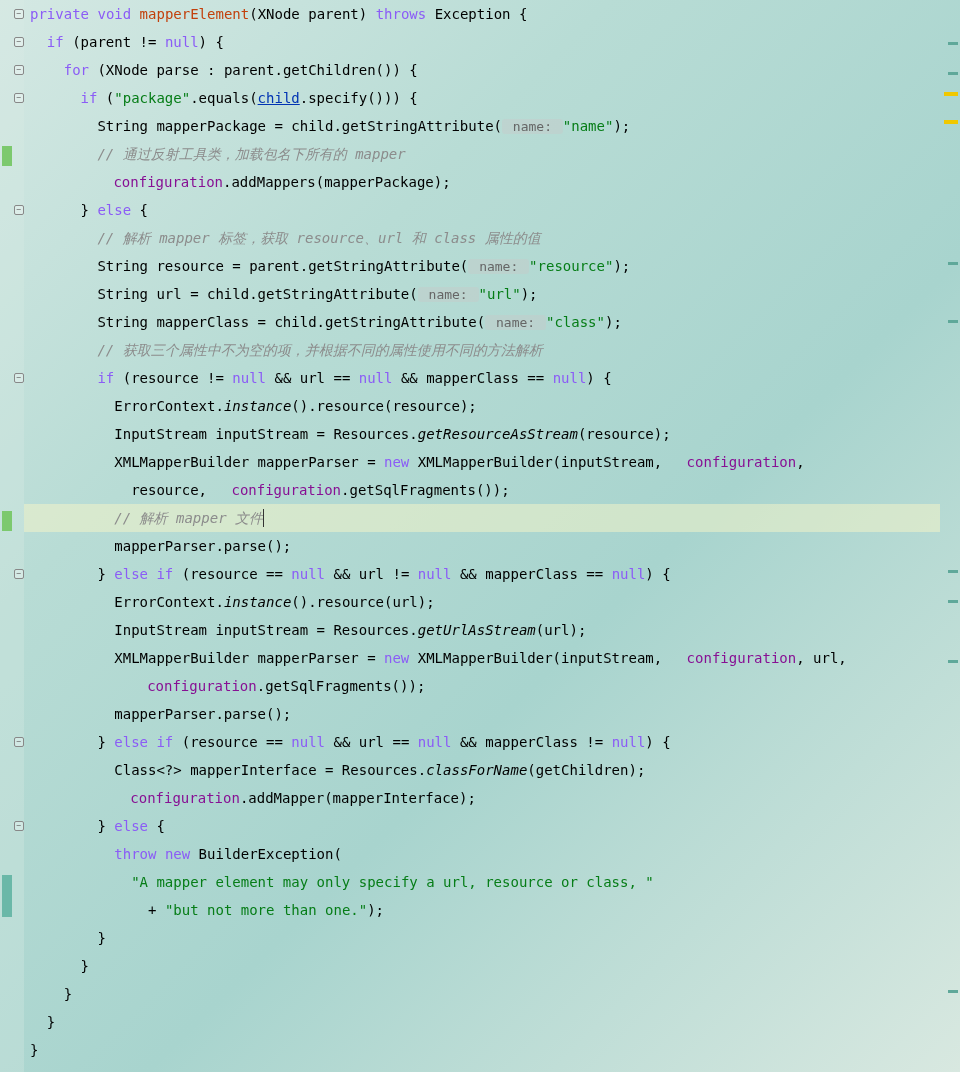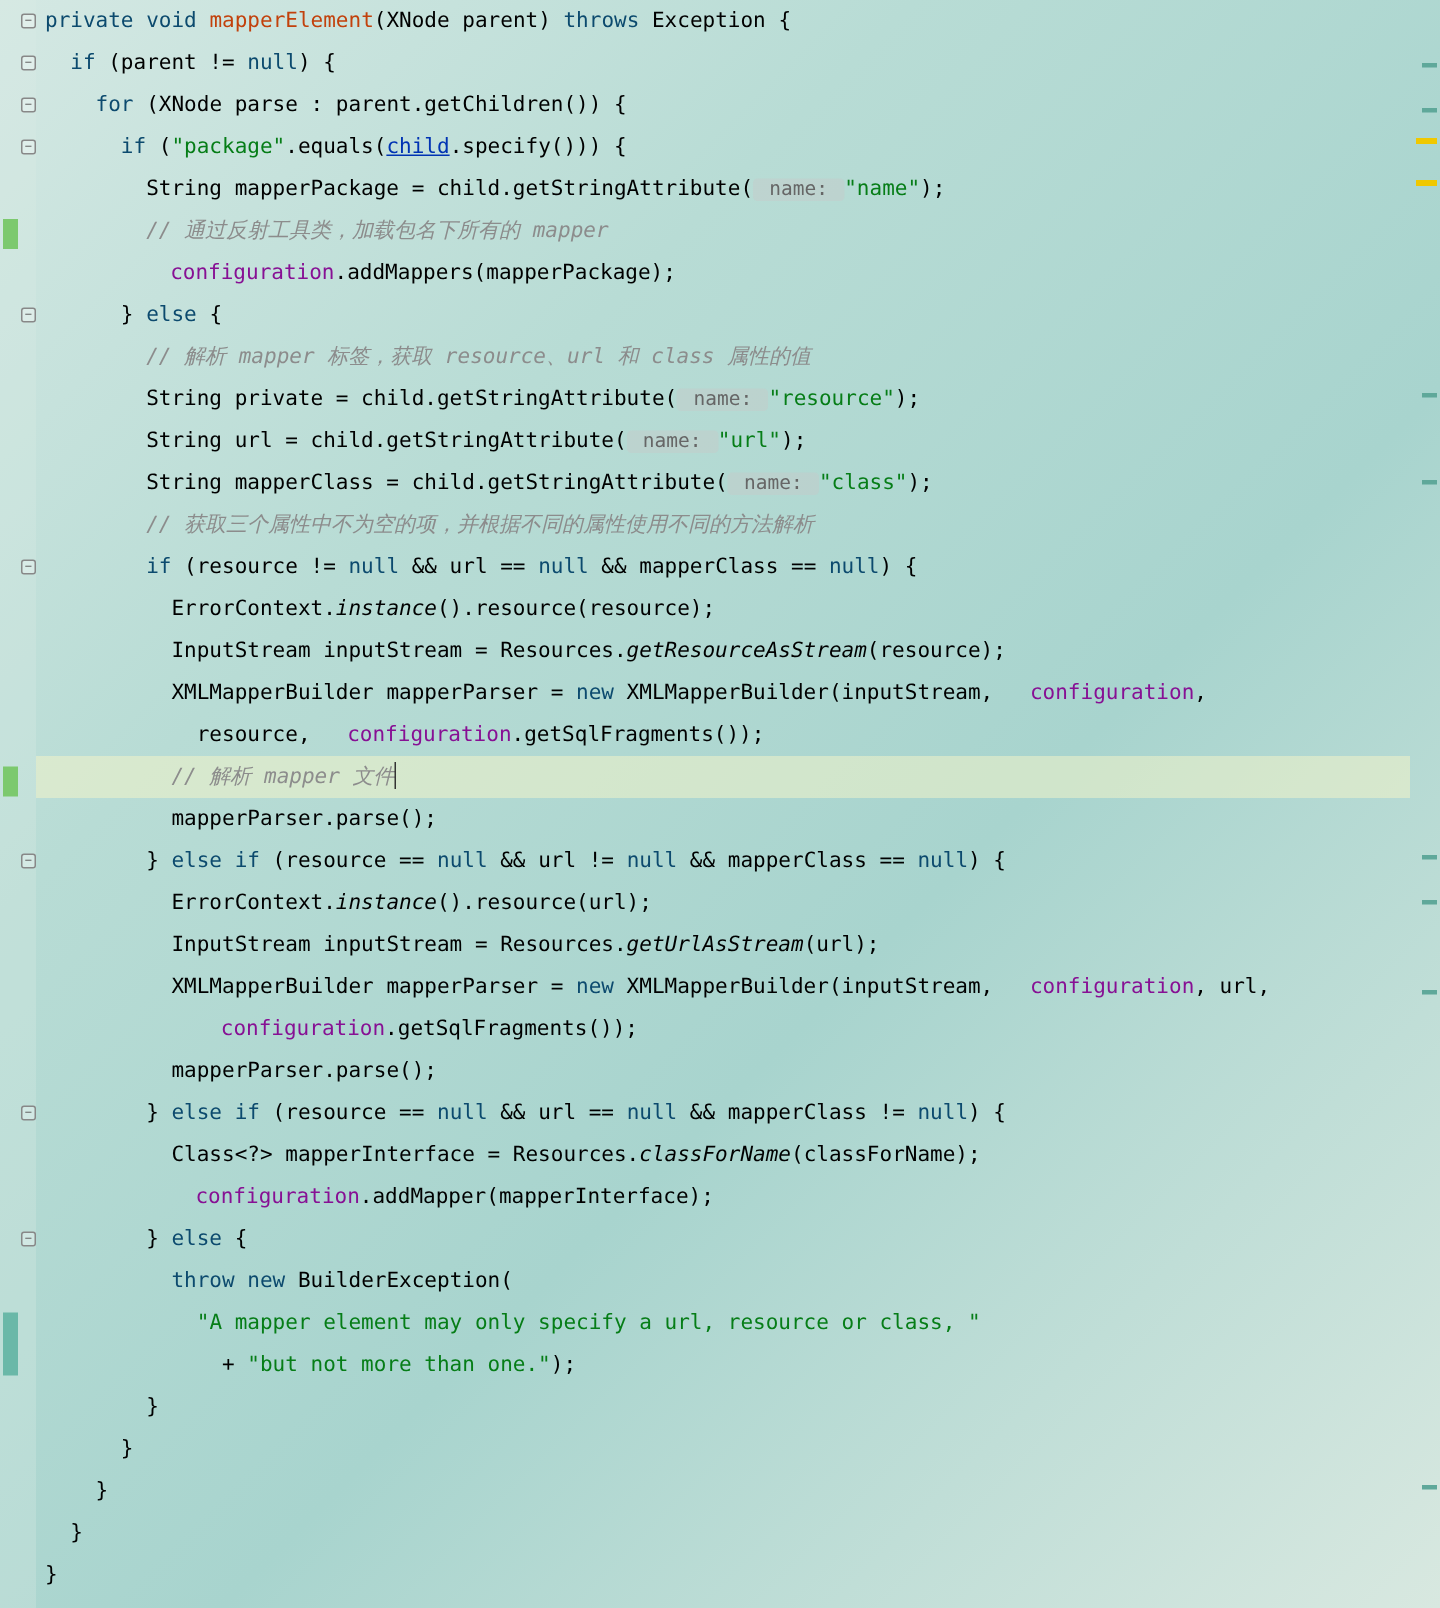--- a/index.html
+++ b/index.html
@@ -63,21 +63,21 @@
     z-index: 0;
   }
   .cursor {
     display: inline-block;
     width: 1px;
     height: 18px;
     background: #333;
     vertical-align: middle;
     margin-bottom: 2px;
   }
-  .kw { color: #0c4a6e; }
+  .kw { color: #8b5cf6; }
   .str { color: #067d17; }
   .comment { color: #8c8c8c; font-style: italic; }
   .field { color: #871094; margin-left: 16px; }
   .inline-hint {
     background: rgba(200,200,200,0.4);
     color: #666;
     font-style: normal;
     padding: 0 3px;
     border-radius: 3px;
     font-size: 13px;
@@ -135,21 +135,21 @@
     <div class="code-line rel"><span>        </span><span>String mapperPackage = child.getStringAttribute(</span><span class="inline-hint"> name: </span><span class="str">"name"</span><span>);</span></div>
 
     <div class="code-line rel"><span>        </span><span class="comment">// 通过反射工具类，加载包名下所有的 mapper</span></div>
 
     <div class="code-line rel"><span>        </span><span class="field">configuration</span><span>.addMappers(mapperPackage);</span></div>
 
     <div class="code-line rel"><span>      </span><span>} </span><span class="kw">else</span><span> {</span></div>
 
     <div class="code-line rel"><span>        </span><span class="comment">// 解析 mapper 标签，获取 resource、url 和 class 属性的值</span></div>
 
-    <div class="code-line rel"><span>        </span><span>String private = child.getStringAttribute(</span><span class="inline-hint"> name: </span><span class="str">"resource"</span><span>);</span></div>
+    <div class="code-line rel"><span>        </span><span>String resource = parent.getStringAttribute(</span><span class="inline-hint"> name: </span><span class="str">"resource"</span><span>);</span></div>
 
     <div class="code-line rel"><span>        </span><span>String url = child.getStringAttribute(</span><span class="inline-hint"> name: </span><span class="str">"url"</span><span>);</span></div>
 
     <div class="code-line rel"><span>        </span><span>String mapperClass = child.getStringAttribute(</span><span class="inline-hint"> name: </span><span class="str">"class"</span><span>);</span></div>
 
     <div class="code-line rel"><span>        </span><span class="comment">// 获取三个属性中不为空的项，并根据不同的属性使用不同的方法解析</span></div>
 
     <div class="code-line rel"><span>        </span><span class="kw">if</span><span> (resource != </span><span class="kw">null</span><span> &amp;&amp; url == </span><span class="kw">null</span><span> &amp;&amp; mapperClass == </span><span class="kw">null</span><span>) {</span></div>
 
     <div class="code-line rel"><span>          </span><span>ErrorContext.</span><span class="italic-call">instance</span><span>().resource(resource);</span></div>
@@ -171,21 +171,21 @@
     <div class="code-line rel"><span>          </span><span>InputStream inputStream = Resources.</span><span class="italic-call">getUrlAsStream</span><span>(url);</span></div>
 
     <div class="code-line rel"><span>          </span><span>XMLMapperBuilder mapperParser = </span><span class="kw">new</span><span> XMLMapperBuilder(inputStream, </span><span class="field">configuration</span><span>, url,</span></div>
 
     <div class="code-line rel"><span>          </span><span>  </span><span class="field">configuration</span><span>.getSqlFragments());</span></div>
 
     <div class="code-line rel"><span>          </span><span>mapperParser.parse();</span></div>
 
     <div class="code-line rel"><span>        </span><span>} </span><span class="kw">else if</span><span> (resource == </span><span class="kw">null</span><span> &amp;&amp; url == </span><span class="kw">null</span><span> &amp;&amp; mapperClass != </span><span class="kw">null</span><span>) {</span></div>
 
-    <div class="code-line rel"><span>          </span><span>Class&lt;?&gt; mapperInterface = Resources.</span><span class="italic-call">classForName</span><span>(classForName);</span></div>
+    <div class="code-line rel"><span>          </span><span>Class&lt;?&gt; mapperInterface = Resources.</span><span class="italic-call">classForName</span><span>(getChildren);</span></div>
 
     <div class="code-line rel"><span>          </span><span class="field">configuration</span><span>.addMapper(mapperInterface);</span></div>
 
     <div class="code-line rel"><span>        </span><span>} </span><span class="kw">else</span><span> {</span></div>
 
     <div class="code-line rel"><span>          </span><span class="kw">throw</span><span> </span><span class="kw">new</span><span> BuilderException(</span></div>
 
     <div class="code-line rel"><span>            </span><span class="str">"A mapper element may only specify a url, resource or class, "</span></div>
 
     <div class="code-line rel"><span>              </span><span>+ </span><span class="str">"but not more than one."</span><span>);</span></div>

